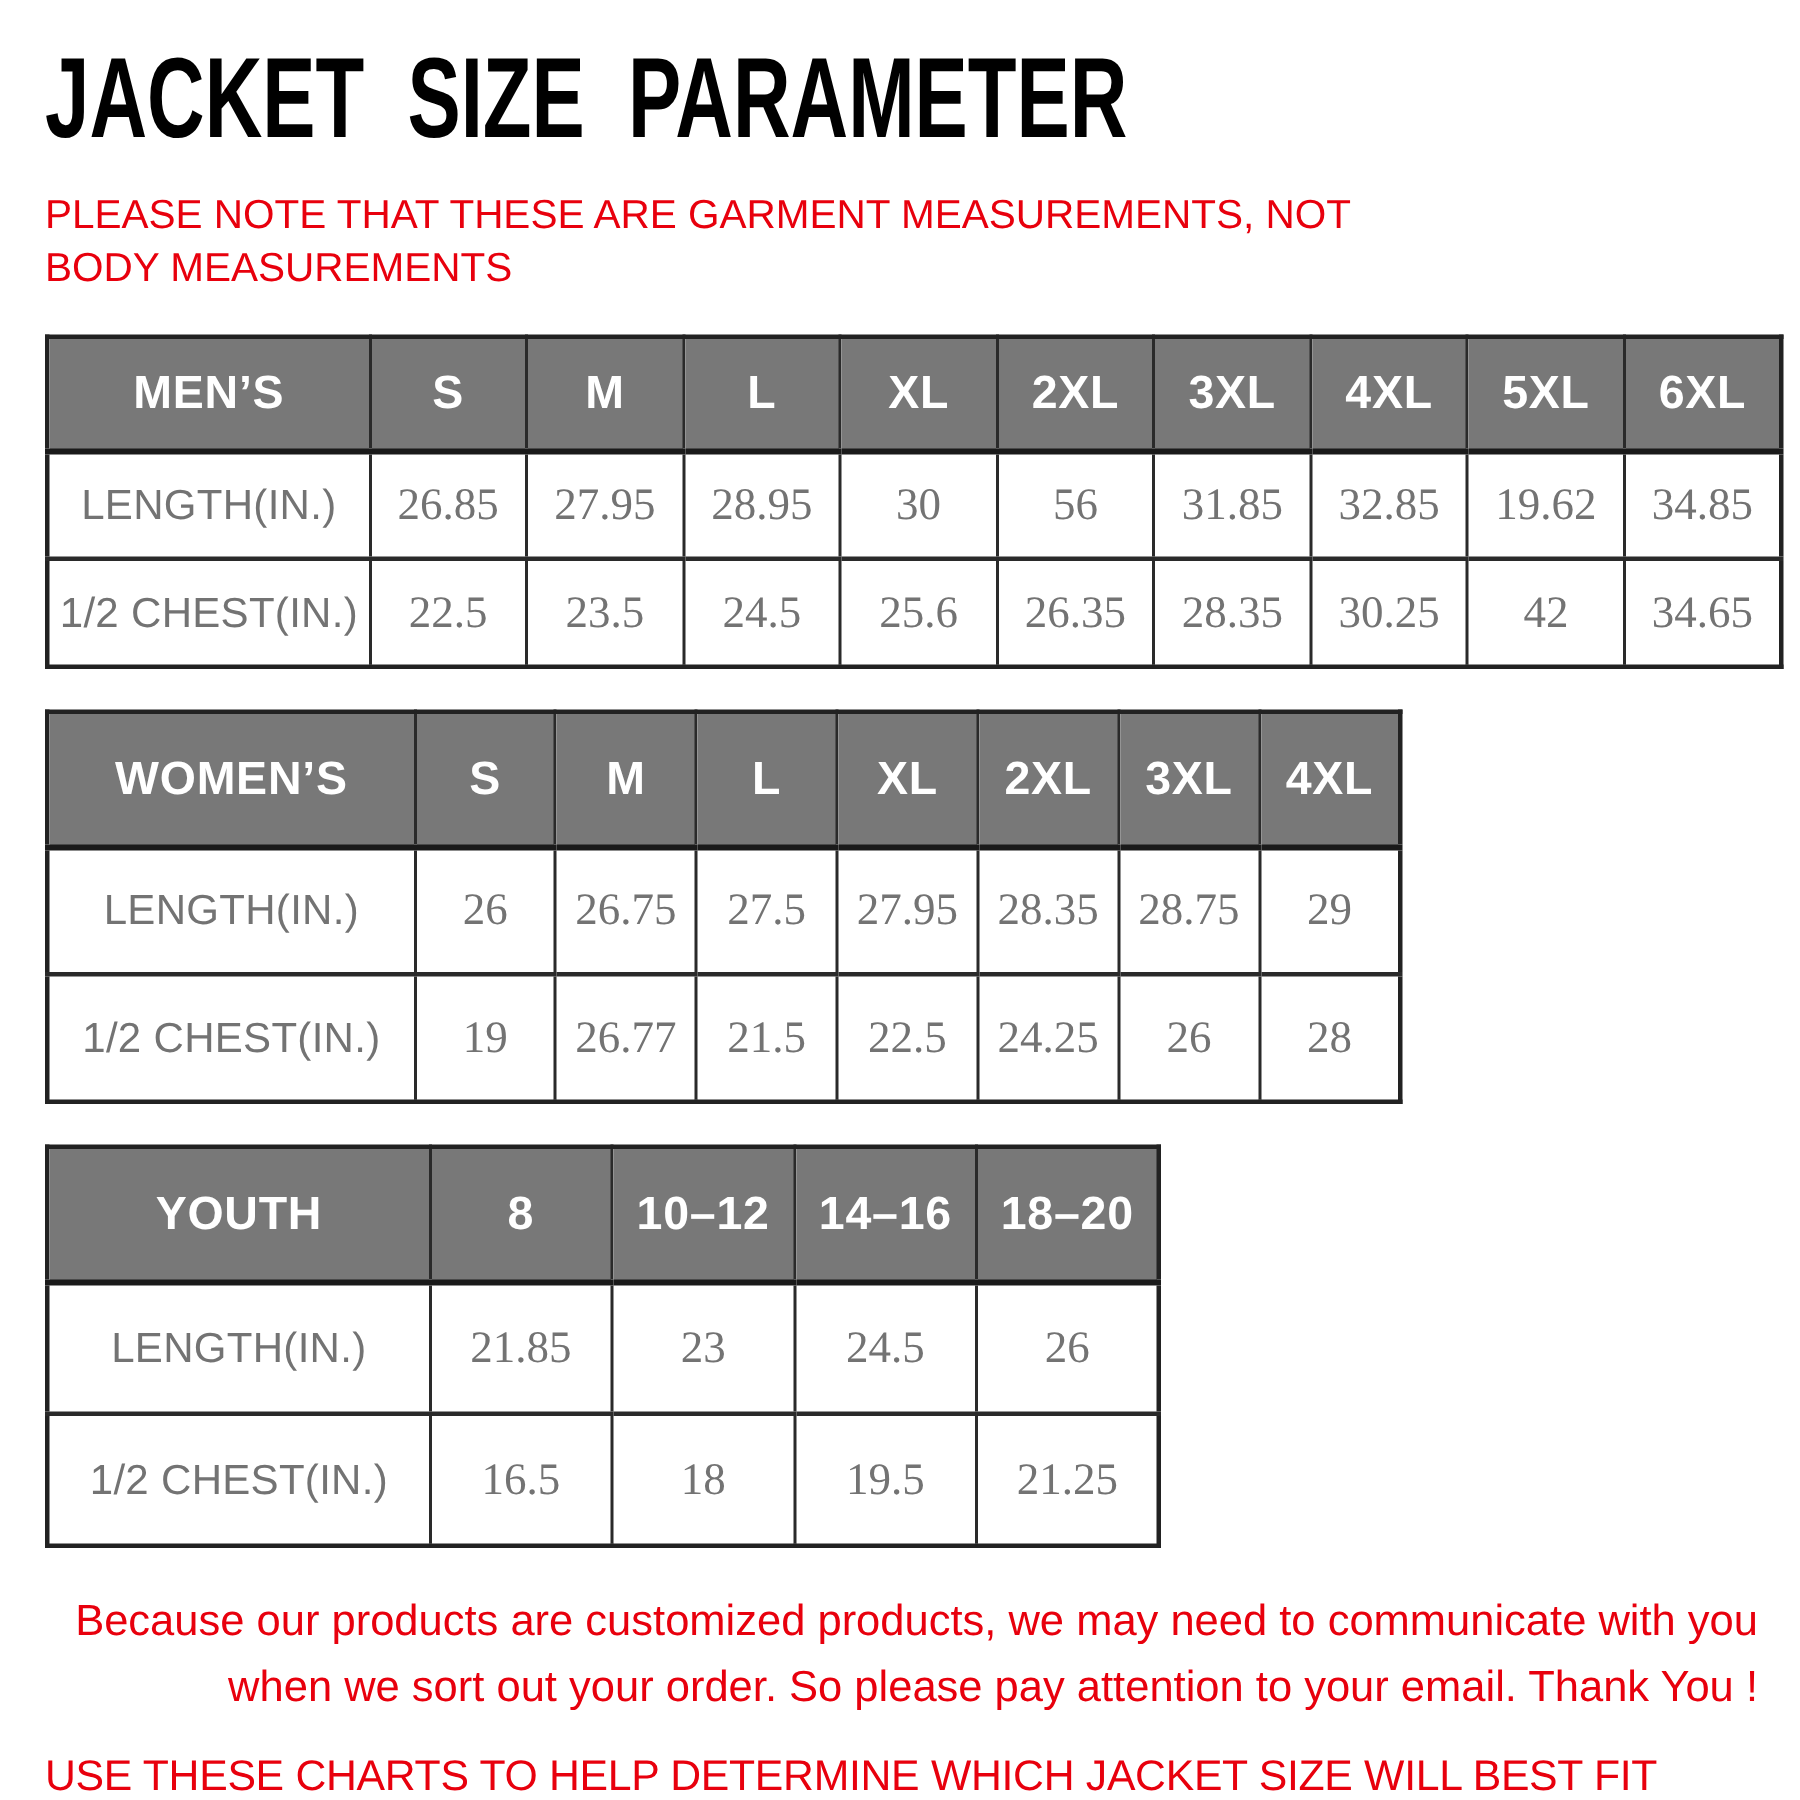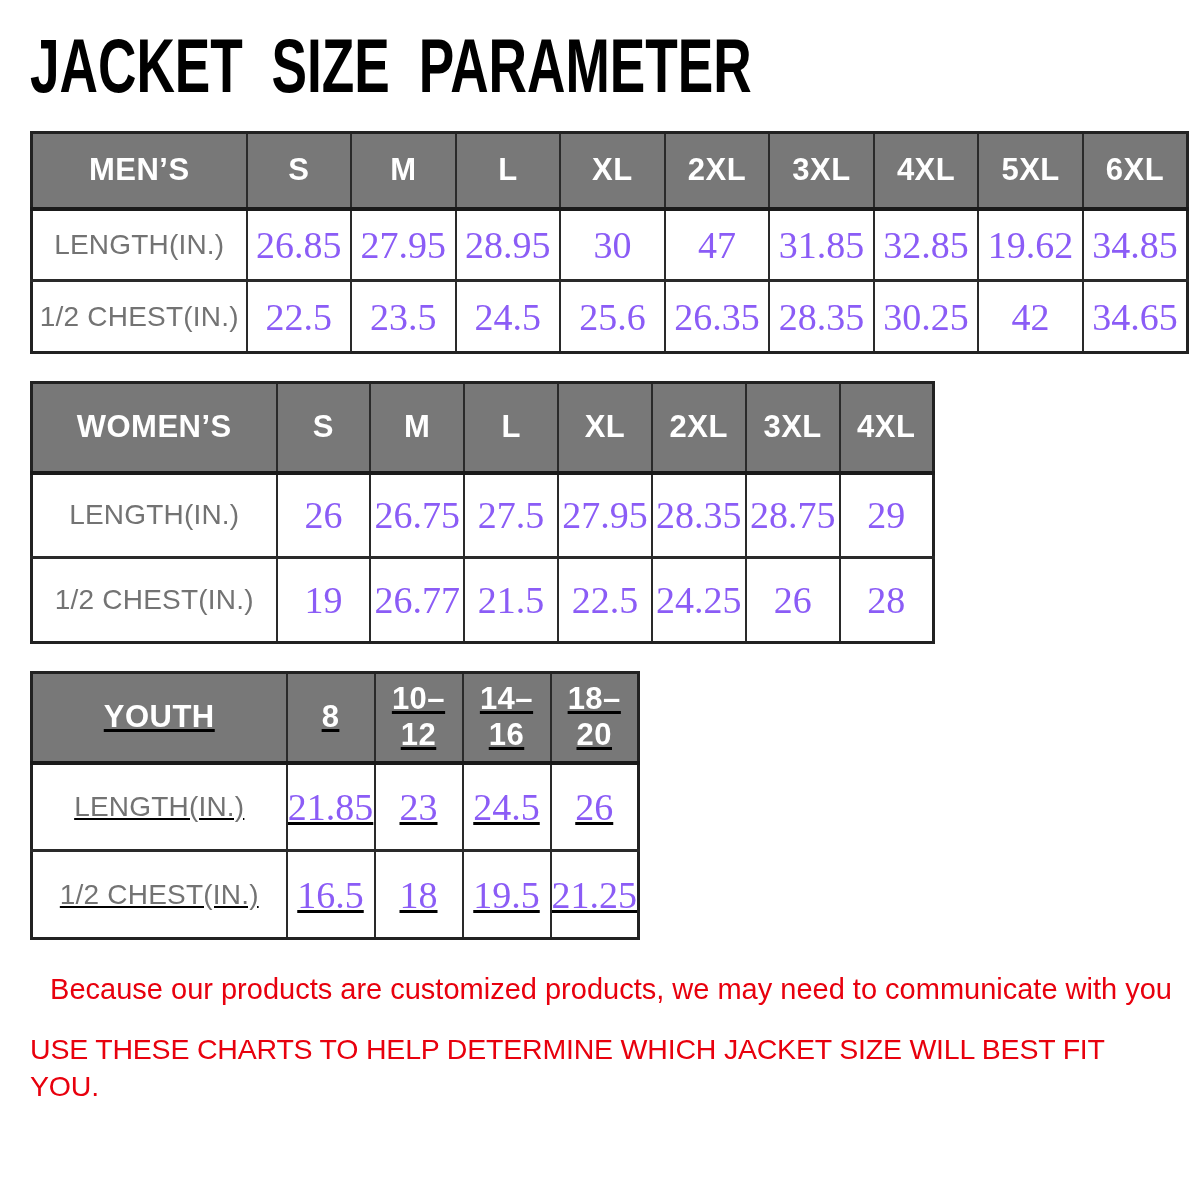--- a/index.html
+++ b/index.html
@@ -62,27 +62,27 @@
   }
   table.size-table tbody tr td { border-top: 3px solid #2a2a2a; }
   table.size-table td.label {
     font-size: 28px;
     color: #737373;
     font-weight: normal;
     letter-spacing: 0.2px;
   }
   table.size-table td.num {
     font-family: "Liberation Serif", serif;
-    font-size: 38px;
-    color: #8b5cf6;
+    font-size: 30px;
+    color: #737373;
   }
 
   table.mens   { width: 1159px; }
   table.womens { width: 905px; }
-  table.youth  { width: 610px; text-decoration: underline;  }
+  table.youth  { width: 744px;  }
   table.mens   col.group-col { width: 215px; }
   table.womens col.group-col { width: 245px; }
   table.youth  col.group-col { width: 255px; }
 
   table.mens   thead tr { height: 76px; }
   table.mens   tbody tr { height: 72px; }
   table.womens thead tr { height: 90px; }
   table.womens tbody tr { height: 85px; }
   table.youth  thead tr { height: 90px; }
   table.youth  tbody tr { height: 88px; }
@@ -103,20 +103,21 @@
     letter-spacing: -0.2px;
   }
 </style>
 </head>
 <body>
 
 <div class="page">
 
   <h1 class="title">JACKET SIZE PARAMETER</h1>
 
+  <p class="note">PLEASE NOTE THAT THESE ARE GARMENT MEASUREMENTS, NOT BODY MEASUREMENTS</p>
 
   <table class="size-table mens">
       <colgroup>
         <col class="group-col">
         <col>
         <col>
         <col>
         <col>
         <col>
         <col>
@@ -138,21 +139,21 @@
           <th>6XL</th>
         </tr>
       </thead>
       <tbody>
         <tr>
           <td class="label">LENGTH(IN.)</td>
           <td class="num">26.85</td>
           <td class="num">27.95</td>
           <td class="num">28.95</td>
           <td class="num">30</td>
-          <td class="num">47</td>
+          <td class="num">56</td>
           <td class="num">31.85</td>
           <td class="num">32.85</td>
           <td class="num">19.62</td>
           <td class="num">34.85</td>
         </tr>
         <tr>
           <td class="label">1/2 CHEST(IN.)</td>
           <td class="num">22.5</td>
           <td class="num">23.5</td>
           <td class="num">24.5</td>
@@ -241,17 +242,17 @@
         <tr>
           <td class="label">1/2 CHEST(IN.)</td>
           <td class="num">16.5</td>
           <td class="num">18</td>
           <td class="num">19.5</td>
           <td class="num">21.25</td>
         </tr>
       </tbody>
     </table>
 
-  <p class="footer-para"><span>Because our products are customized products, we may need to communicate with you</span><br></p>
+  <p class="footer-para"><span>Because our products are customized products, we may need to communicate with you</span><br><span>when we sort out your order. So please pay attention to your email. Thank You !</span></p>
 
   <p class="footer-final">USE THESE CHARTS TO HELP DETERMINE WHICH JACKET SIZE WILL BEST FIT YOU.</p>
 
 </div>
 
 </body></html>

